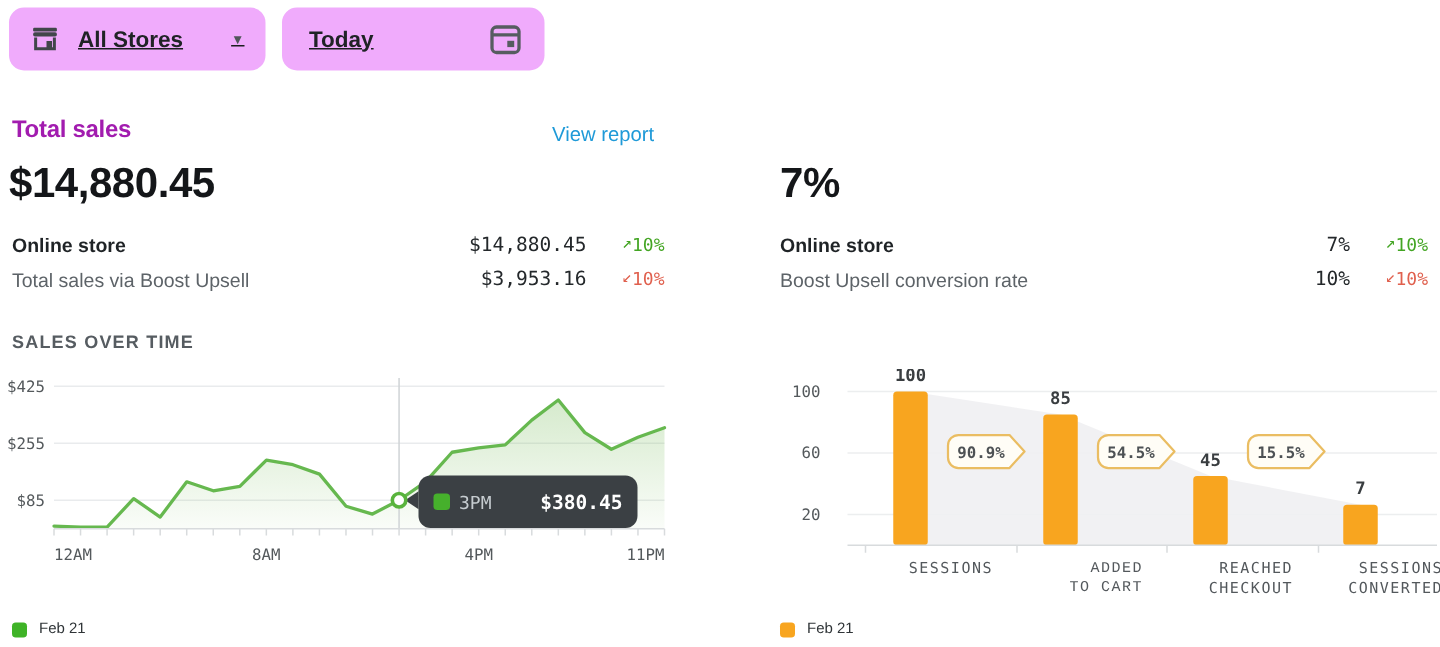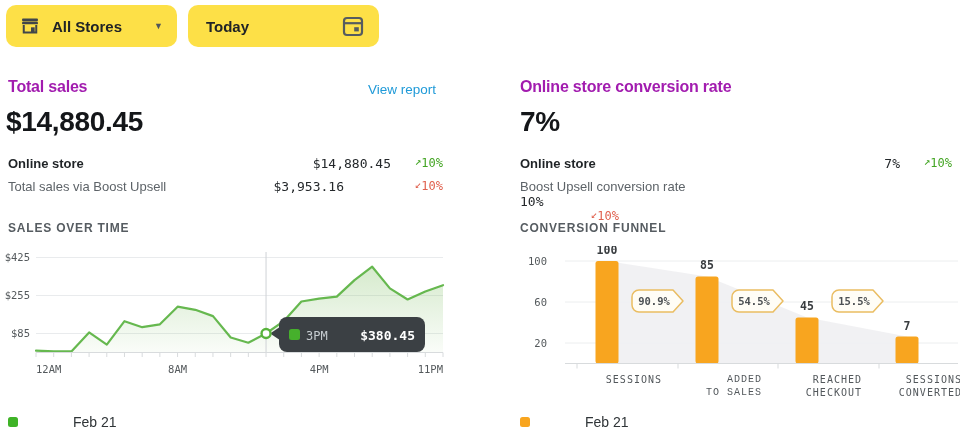--- a/index.html
+++ b/index.html
@@ -1,43 +1,43 @@
 <!DOCTYPE html>
 <html><head>
 <meta charset="utf-8">
 <style>
   html,body{margin:0;padding:0;background:#fff;}
   .page{position:relative;width:960px;height:431px;background:#ffffff;overflow:hidden;
         font-family:"Liberation Sans",sans-serif;color:#1b1d1f;}
 
   
-  .tb-btn{position:absolute;top:5px;height:42px;background:#fde047;border-radius:10px;
-          display:flex;align-items:center;box-sizing:border-box;cursor:pointer;}
+  .tb-btn{position:absolute;top:5px;height:42px;background:#f0abfc;border-radius:10px;
+          display:flex;align-items:center;box-sizing:border-box;cursor:pointer;text-decoration:underline;}
   .store-btn{left:6px;width:171px;padding:0 14px;}
-  .today-btn{left:188px;width:191px;padding:12px 14px;justify-content:center;}
+  .today-btn{left:188px;width:175px;padding:12px 14px;justify-content:center;}
   .tb-label{font-size:15px;font-weight:600;color:#202326;margin-left:12px;}
   .today-label{font-size:15px;font-weight:600;color:#202326;margin-left:4px;}
   .chev{margin-left:auto;font-size:9px;color:#50565a;}
   .cal{margin-left:auto;}
 
   
   .panel-title{position:absolute;font-size:16px;font-weight:700;color:#a21caf;letter-spacing:-.2px;}
   .view-report{position:absolute;font-size:13.5px;color:#1f9ad8;cursor:pointer;}
   .big-value{position:absolute;font-size:28px;font-weight:700;color:#141619;letter-spacing:-.3px;}
   .mrow{position:absolute;display:flex;align-items:flex-start;font-size:13px;}
   .mrow .lbl{flex:1;color:#5d6368;}
   .mrow .lbl.strong{color:#1f2326;font-weight:700;}
   .mrow .val{font-family:"DejaVu Sans Mono",monospace;color:#24282b;font-size:13px;}
   .mrow .chg{width:52px;text-align:right;font-family:"DejaVu Sans Mono",monospace;font-size:12px;}
   .chg .arr{font-size:11px;position:relative;top:-2px;}
   .chg.up{color:#43a523;}
-  .chg.down{color:#e0604e;padding-left:47px;}
+  .chg.down{color:#e0604e;}
   .section-title{position:absolute;font-size:12px;font-weight:700;color:#565c61;letter-spacing:.8px;}
 
-  .legend{position:absolute;display:flex;align-items:center;font-size:14px;color:#2f3437;gap:47px;}
+  .legend{position:absolute;display:flex;align-items:flex-end;font-size:10px;color:#2f3437;}
   .legend .sw{width:10px;height:10px;border-radius:2.5px;margin-right:8px;}
 
   .cats{position:absolute;left:520px;top:373px;width:432px;height:30px;}
   .cat{position:absolute;width:110px;text-align:right;font-family:"DejaVu Sans Mono",monospace;
        font-size:10px;letter-spacing:1px;color:#53585c;line-height:13px;}
 
   svg{position:absolute;}
   svg text{user-select:none;}
 </style>
 </head>
@@ -133,35 +133,33 @@
       <text x="306" y="93.5" font-size="12" fill="#c6ccd0" font-family="DejaVu Sans Mono, monospace">3PM</text>
       <text x="415" y="93.5" text-anchor="end" font-size="13" font-weight="bold" fill="#ffffff" font-family="DejaVu Sans Mono, monospace">$380.45</text>
       <circle cx="266.04347826086956" cy="87.5025" r="4.5" fill="#ffffff" stroke="#58b33c" stroke-width="2.4"></circle>
     </svg>
 
   <div class="legend" style="left:8px;top:414px;">
     <span class="sw" id="sales-sw" style="background: rgb(63, 179, 39);"></span>
     <span>Feb 21</span>
   </div>
 
-  <div class="panel-title" style="left:520px;top:78px;">Online store conversion rate</div>
   <div class="big-value" style="left:520px;top:106px;">7%</div>
 
   <div class="mrow" style="left:520px;top:156px;width:432px;">
     <span class="lbl strong">Online store</span>
     <span class="val">7%</span>
     <span class="chg up"><span class="arr">↗</span><span>10%</span></span>
   </div>
-  <div class="mrow" style="left:520px;top:179px;width:432px;flex-direction:column;">
+  <div class="mrow" style="left:520px;top:179px;width:432px;">
     <span class="lbl">Boost Upsell conversion rate</span>
     <span class="val">10%</span>
     <span class="chg down"><span class="arr">↙</span><span>10%</span></span>
   </div>
 
-  <div class="section-title" style="left:520px;top:221px;">CONVERSION FUNNEL</div>
 
   <svg id="funnel-svg" style="left:520px;top:246px;" width="440" height="125" viewBox="0 0 440 125">
       <line x1="45" y1="97" x2="438" y2="97" stroke="#eceeef" stroke-width="1"></line>
       <text x="27" y="100.5" text-anchor="end" font-size="10.5" fill="#54595c" font-family="DejaVu Sans Mono, monospace">20</text>
       <line x1="45" y1="56.00000000000001" x2="438" y2="56.00000000000001" stroke="#eceeef" stroke-width="1"></line>
       <text x="27" y="59.50000000000001" text-anchor="end" font-size="10.5" fill="#54595c" font-family="DejaVu Sans Mono, monospace">60</text>
       <line x1="45" y1="15.000000000000014" x2="438" y2="15.000000000000014" stroke="#eceeef" stroke-width="1"></line>
       <text x="27" y="18.500000000000014" text-anchor="end" font-size="10.5" fill="#54595c" font-family="DejaVu Sans Mono, monospace">100</text>
       <polygon points="87,15.0 187,30.4 287,71.4 387,90.5 387,117.5 87,117.5" fill="#eff0f2" opacity="0.9"></polygon>
       <rect x="75.5" y="15.000000000000014" width="23" height="102.49999999999999" rx="2.5" fill="#f8a51f"></rect>
@@ -184,21 +182,21 @@
       <line x1="258" y1="117.5" x2="258" y2="122.5" stroke="#d8dbdd" stroke-width="1"></line>
       <line x1="359" y1="117.5" x2="359" y2="122.5" stroke="#d8dbdd" stroke-width="1"></line>
     </svg>
 
   <div class="cats" id="funnel-cats">
       <div class="cat" style="left: 32px;">
         <div>SESSIONS</div>
       </div>
       <div class="cat" style="left: 132px; font-family: Liberation Mono, monospace;">
         <div>ADDED</div>
-        <div>TO SALES</div>
+        <div>TO CART</div>
       </div>
       <div class="cat" style="left: 232px;">
         <div>REACHED</div>
         <div>CHECKOUT</div>
       </div>
       <div class="cat" style="left: 332px;">
         <div>SESSIONS</div>
         <div>CONVERTED</div>
       </div>
     </div>

